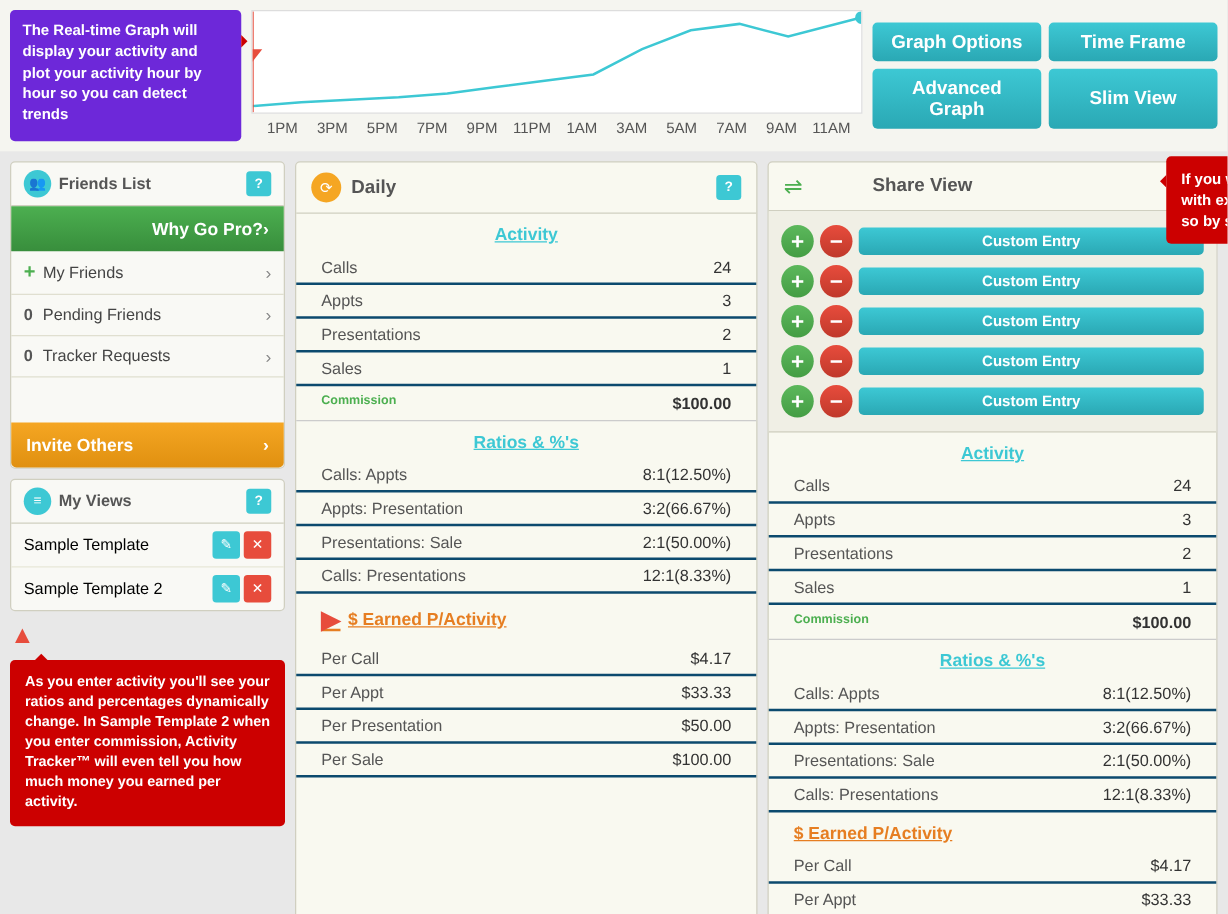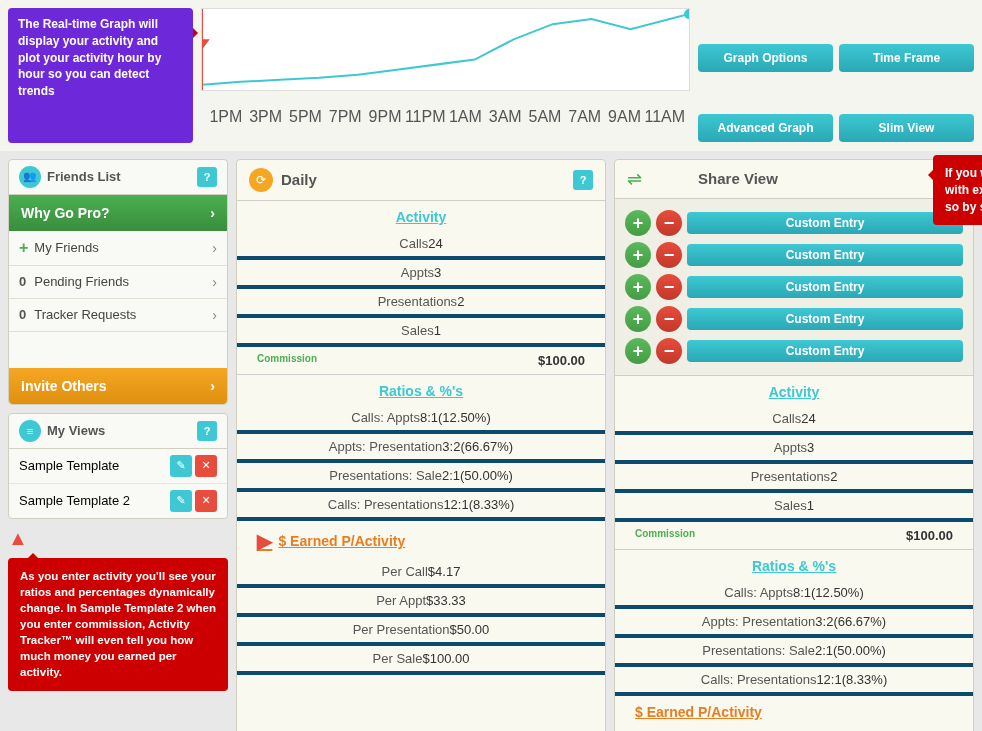--- a/index.html
+++ b/index.html
@@ -65,24 +65,23 @@
       display: flex;
       gap: 6px;
     }
     .btn-teal {
       background: linear-gradient(to bottom, #3dc8d4, #2aa8b4);
       color: white;
       border: none;
       border-radius: 4px;
       padding: 7px 14px;
       font-weight: bold;
-      font-size: 12px;
+      font-size: 15px;
       cursor: pointer;
       width: 135px;
-      margin-top: 36px;
     }
 
     
     .main-layout {
       display: flex;
       gap: 0;
       padding: 8px;
       background: #e8e8e8;
     }
 
@@ -169,21 +168,21 @@
 
     .btn-why-pro {
       background: linear-gradient(to bottom, #4caf50, #388e3c);
       color: white;
       font-weight: bold;
       font-size: 14px;
       padding: 10px 12px;
       cursor: pointer;
       display: flex;
       align-items: center;
-      justify-content: space-between;
+      justify-content: flex-end;
       border: none;
       width: 100%;
     }
 
     .btn-invite-others {
       background: linear-gradient(to bottom, #f5a623, #e09010);
       color: white;
       font-weight: bold;
       font-size: 14px;
       padding: 10px 12px;
@@ -313,23 +312,23 @@
       text-align: center;
       color: #3dc8d4;
       text-decoration: underline;
       font-weight: bold;
       font-size: 14px;
       padding: 8px 0 6px;
       cursor: pointer;
     }
     .activity-row {
       display: flex;
-      justify-content: center;
+      justify-content: space-between;
       padding: 5px 20px;
-      border-bottom: 4px solid #0c4a6e;
+      border-bottom: 2px solid #0c4a6e;
     }
     .activity-row .label { color: #555; }
     .activity-row .value { color: #333; font-weight: 500; }
 
     .commission-row {
       display: flex;
       justify-content: space-between;
       padding: 6px 20px;
       border-bottom: 1px solid #ccc;
     }
@@ -460,23 +459,23 @@
       content: '';
       position: absolute;
       left: -10px;
       top: 15px;
       border: 5px solid transparent;
       border-right-color: #cc0000;
     }
 
     .graph-xaxis-wrapper {
       display: flex;
-      font-size: 16px;
+      font-size: 12px;
       color: #555;
-      padding: 17px 5px;
+      padding: 4px 5px;
       gap: 0;
     }
     .graph-xaxis-wrapper span {
       flex: 1;
       text-align: center;
     }
 
     .arrow-red {
       color: #e74c3c;
       font-size: 20px;

